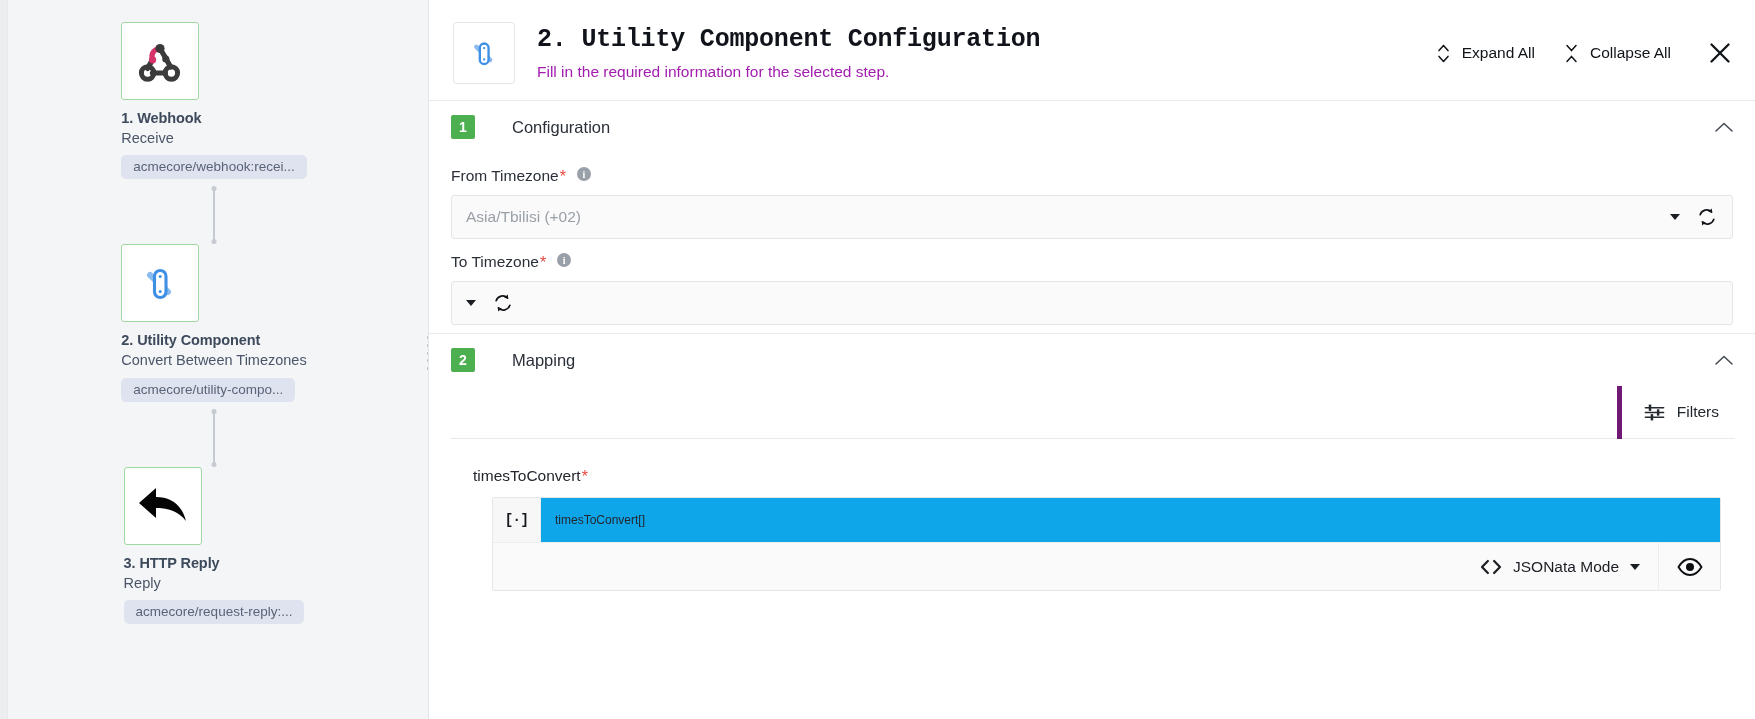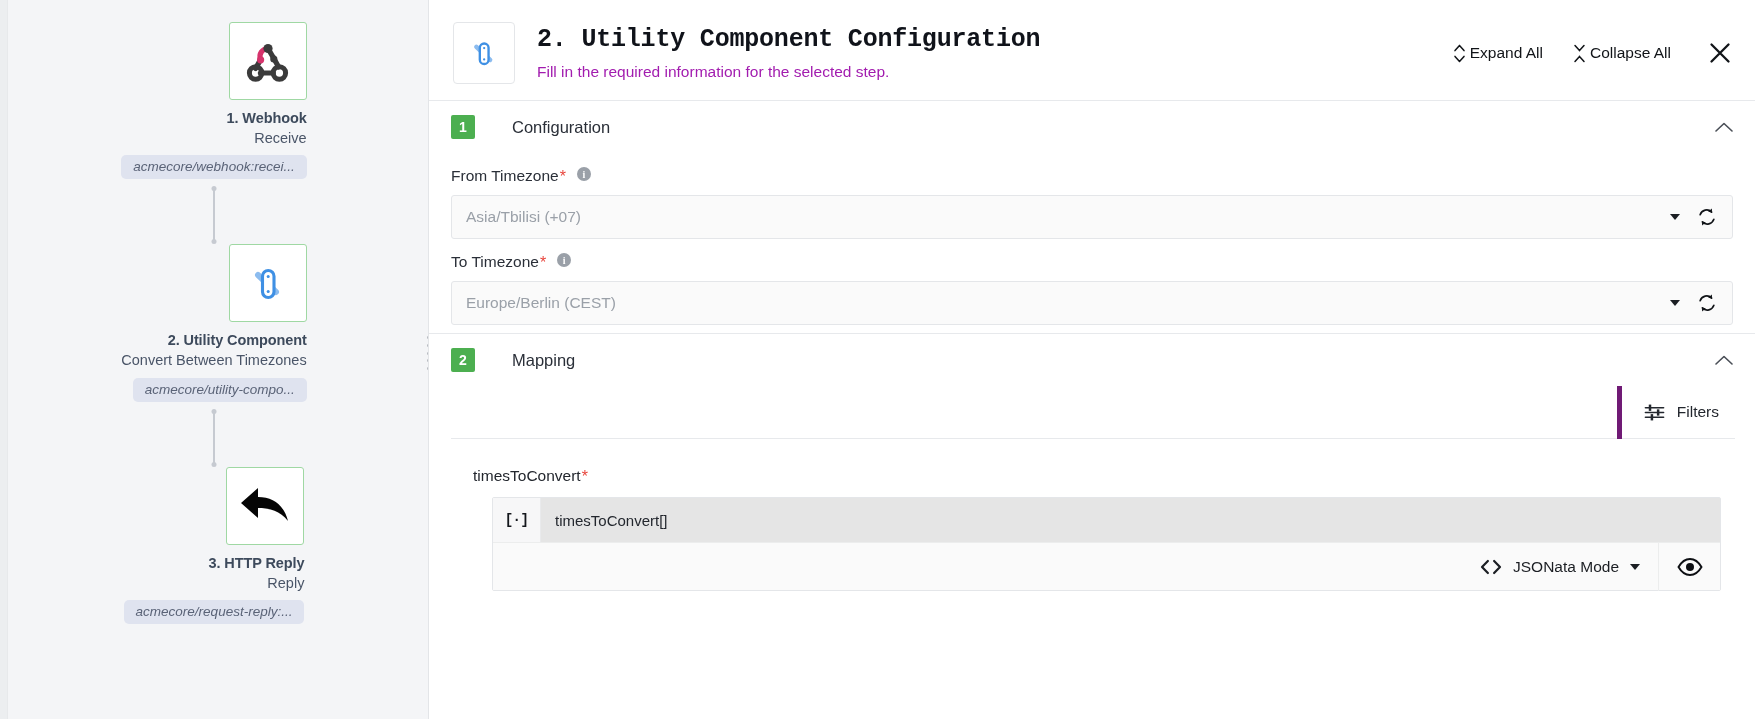--- a/index.html
+++ b/index.html
@@ -30,21 +30,21 @@
     background: #eceef0;
     border-right: 1px solid #e7e9eb;
   }
   .flow-list {
     position: absolute;
     left: 0; right: 0; top: 22px;
     display: flex;
     flex-direction: column;
     align-items: center;
   }
-  .node { display: flex; flex-direction: column; align-items: flex-end; }
+  .node { display: flex; flex-direction: column; align-items: flex-start; }
   .node-icon-box {
     width: 78px; height: 78px;
     background: #ffffff;
     border: 1px solid #9fd8a3;
     border-radius: 3px;
     display: flex; align-items: center; justify-content: center;
   }
   .node-title {
     margin-top: 9px;
     font-size: 14.5px;
@@ -63,21 +63,20 @@
     margin-top: 8px;
     background: #dfe3ef;
     color: #5a6377;
     font-size: 13.5px;
     padding: 4px 12px 5px;
     border-radius: 5px;
     max-width: 190px;
     white-space: nowrap;
     overflow: hidden;
     text-overflow: ellipsis;
-    font-style: italic;
   }
   .connector {
     width: 2px;
     height: 54px;
     background: #c6cad1;
     position: relative;
     margin: 9px 0 2px;
   }
   .connector::before, .connector::after {
     content: "";
@@ -146,21 +145,21 @@
   }
   .hdr-actions {
     position: absolute;
     right: 20px;
     top: 38px;
     display: flex;
     align-items: center;
     gap: 26px;
   }
   .hdr-btn {
-    display: flex; align-items: center; gap: 4px;
+    display: flex; align-items: center; gap: 12px;
     font-size: 15.5px;
     color: #111418;
     cursor: pointer;
     background: none; border: none;
     font-family: inherit;
     padding: 2px 2px;
   }
   .close-btn {
     cursor: pointer;
     display: flex; align-items: center; justify-content: center;
@@ -295,23 +294,23 @@
     font-size: 14px;
     font-weight: 700;
     color: #14171c;
     font-family: "Liberation Mono", monospace;
     letter-spacing: -0.5px;
   }
   .map-expr {
     flex: 1;
     display: flex; align-items: center;
     padding: 0 14px;
-    font-size: 15px;
+    font-size: 12px;
     color: #23272e;
-    background: #e5e5e5;
+    background: #0ea5e9;
     cursor: text;
   }
   .map-foot {
     border-top: 1px solid #eceded;
     background: #fafafa;
     height: 48px;
     display: flex;
     align-items: center;
     justify-content: flex-end;
   }
@@ -469,41 +468,40 @@
 
       <div class="section-body">
 
         <div class="field">
           <div class="field-label">
             <span>From Timezone</span>
             <span class="req">*</span>
             <span class="info-icon">i</span>
           </div>
           <div class="select-box">
-            <div class="select-value">Asia/Tbilisi (+07)</div>
+            <div class="select-value">Asia/Tbilisi (+02)</div>
             <div class="caret"></div>
             <div class="sync-icon">
               <svg width="22" height="22" viewBox="0 0 24 24">
                 <path d="M4.5 9.5 A7.5 7.5 0 0 1 17 6.6" stroke="#111418" stroke-width="1.8" fill="none" stroke-linecap="round"></path>
                 <path d="M19.5 14.5 A7.5 7.5 0 0 1 7 17.4" stroke="#111418" stroke-width="1.8" fill="none" stroke-linecap="round"></path>
                 <path d="M17.3 2.6 L17.6 7.1 L13.2 6.4 Z" fill="#111418"></path>
                 <path d="M6.7 21.4 L6.4 16.9 L10.8 17.6 Z" fill="#111418"></path>
               </svg>
             </div>
           </div>
         </div>
 
         <div class="field">
           <div class="field-label">
             <span>To Timezone</span>
             <span class="req">*</span>
             <span class="info-icon">i</span>
           </div>
           <div class="select-box">
-            <div class="select-value">Europe/Berlin (CEST)</div>
             <div class="caret"></div>
             <div class="sync-icon">
               <svg width="22" height="22" viewBox="0 0 24 24">
                 <path d="M4.5 9.5 A7.5 7.5 0 0 1 17 6.6" stroke="#111418" stroke-width="1.8" fill="none" stroke-linecap="round"></path>
                 <path d="M19.5 14.5 A7.5 7.5 0 0 1 7 17.4" stroke="#111418" stroke-width="1.8" fill="none" stroke-linecap="round"></path>
                 <path d="M17.3 2.6 L17.6 7.1 L13.2 6.4 Z" fill="#111418"></path>
                 <path d="M6.7 21.4 L6.4 16.9 L10.8 17.6 Z" fill="#111418"></path>
               </svg>
             </div>
           </div>

